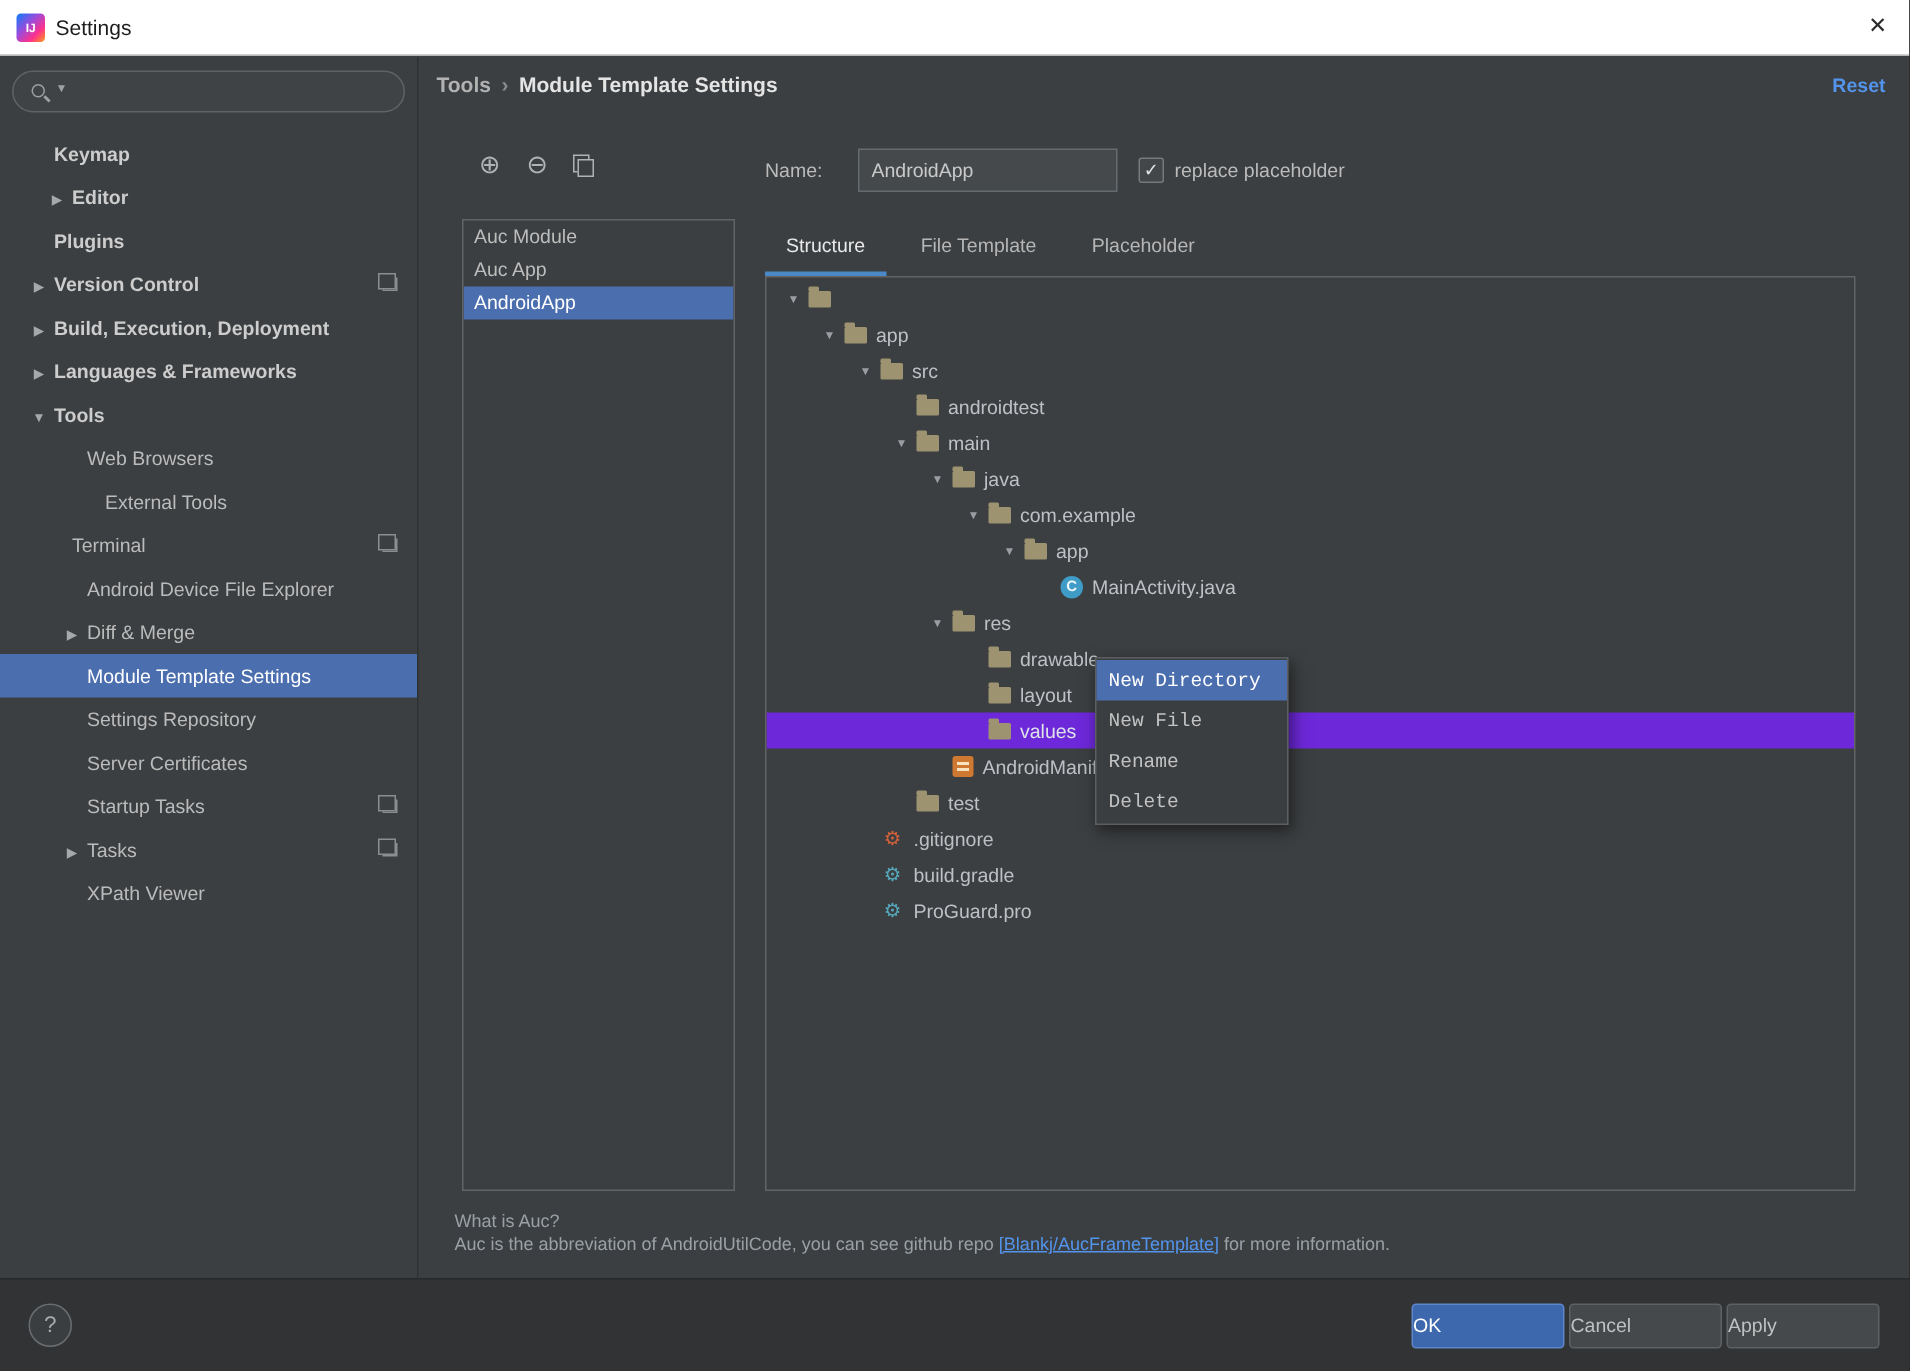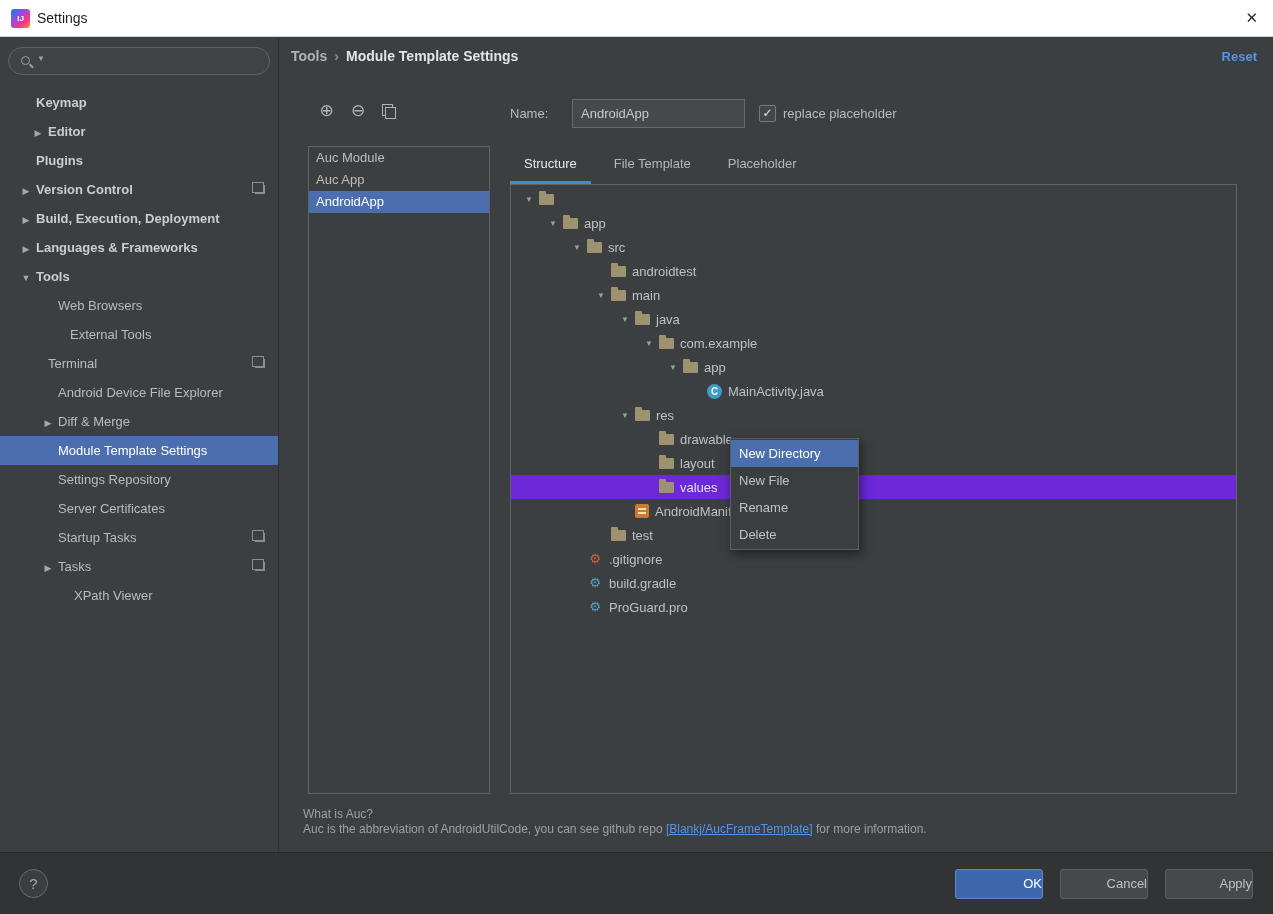--- a/index.html
+++ b/index.html
@@ -68,32 +68,32 @@
   .t-lab{font-size:13px;color:#bdc1c5;}
   .tree-row.selected .t-lab{color:#dde3e9;}
   .icon-folder{width:15px;height:11px;background:#9d9370;border-radius:1px;position:relative;}
   .icon-folder::before{content:'';position:absolute;top:-3px;left:0;width:7px;height:3px;background:#9d9370;border-radius:1px 1px 0 0;}
   .icon-class{width:15px;height:15px;border-radius:50%;background:#3f9cc6;color:#eef7fb;font-size:10px;font-weight:bold;text-align:center;line-height:15px;}
   .icon-manifest{width:14px;height:14px;border-radius:2px;background:#cf7832;position:relative;}
   .icon-manifest::before{content:'';position:absolute;left:3px;top:4px;width:8px;height:2px;background:#f7e3c0;box-shadow:0 4px 0 #f7e3c0;}
   .icon-config{width:16px;font-size:13px;line-height:16px;text-align:center;}
 
   .ctx-menu{position:absolute;left:450px;top:400px;width:129px;background:#3b3e40;border:1px solid #5c5e60;
-            box-shadow:2px 4px 10px rgba(0,0,0,0.5);z-index:10;padding:1px 0;}
+            box-shadow:2px 4px 10px rgba(0,0,0,0.5);z-index:10;padding:1px 0;font-family:Liberation Mono, monospace;}
   .menu-item{height:27px;line-height:27px;padding-left:8px;color:#c2c2c2;cursor:pointer;}
   .menu-item.highlighted{background:#4b6eaf;color:#ffffff;}
 
   .foot-note{position:absolute;left:23px;top:769px;font-size:12px;color:#9aa0a6;line-height:15px;}
   .foot-link{color:#5394ec;text-decoration:underline;cursor:pointer;}
 
   
   .bottombar{position:absolute;left:0;right:0;bottom:0;height:62px;background:#313335;border-top:1px solid #27292b;}
   .help-btn{position:absolute;left:19px;top:16px;width:29px;height:29px;border:1px solid #6a6d70;border-radius:50%;
             background:#3b3e40;color:#a7abae;font-size:15px;line-height:27px;text-align:center;cursor:pointer;}
-  .btn{position:absolute;top:16px;width:88px;height:30px;border-radius:3px;font-size:13px;text-align:right;line-height:28px;cursor:pointer;}
+  .btn{position:absolute;top:16px;width:102px;height:30px;border-radius:3px;font-size:13px;text-align:left;line-height:28px;cursor:pointer;}
   .btn-ok{right:230px;background:#3e68ad;border:1px solid #5d87c9;color:#ffffff;}
   .btn-cancel{right:125px;background:#45494c;border:1px solid #5e6164;color:#c0c0c0;}
   .btn-apply{right:20px;background:#45494c;border:1px solid #5e6164;color:#c0c0c0;}
 </style>
 </head>
 <body>
 
 <div class="stage">
 
   <div class="titlebar">
@@ -118,21 +118,21 @@
         <div class="nav-item" style="padding-left: 38px;"><span class="arrow"></span><span class="lab">Web Browsers</span></div>
         <div class="nav-item" style="padding-left: 50px;"><span class="arrow"></span><span class="lab">External Tools</span></div>
         <div class="nav-item" style="padding-left: 28px;"><span class="arrow"></span><span class="lab">Terminal</span><span class="badge-sq"></span></div>
         <div class="nav-item" style="padding-left: 38px;"><span class="arrow"></span><span class="lab">Android Device File Explorer</span></div>
         <div class="nav-item" style="padding-left: 38px;"><span class="arrow">▶</span><span class="lab">Diff &amp; Merge</span></div>
         <div class="nav-item selected" style="padding-left: 38px;"><span class="arrow"></span><span class="lab">Module Template Settings</span></div>
         <div class="nav-item" style="padding-left: 38px;"><span class="arrow"></span><span class="lab">Settings Repository</span></div>
         <div class="nav-item" style="padding-left: 38px;"><span class="arrow"></span><span class="lab">Server Certificates</span></div>
         <div class="nav-item" style="padding-left: 38px;"><span class="arrow"></span><span class="lab">Startup Tasks</span><span class="badge-sq"></span></div>
         <div class="nav-item" style="padding-left: 38px;"><span class="arrow">▶</span><span class="lab">Tasks</span><span class="badge-sq"></span></div>
-        <div class="nav-item" style="padding-left: 38px; margin-left: 16px;"><span class="arrow"></span><span class="lab">XPath Viewer</span></div>
+        <div class="nav-item" style="padding-left: 38px;"><span class="arrow"></span><span class="lab">XPath Viewer</span></div>
       </div>
   </aside>
 
   <main class="content">
     <div class="crumbs">
       <span>Tools</span><span class="crumb-sep">›</span><span class="crumb-current">Module Template Settings</span>
     </div>
     <span class="reset">Reset</span>
 
     <div class="toolbar">

